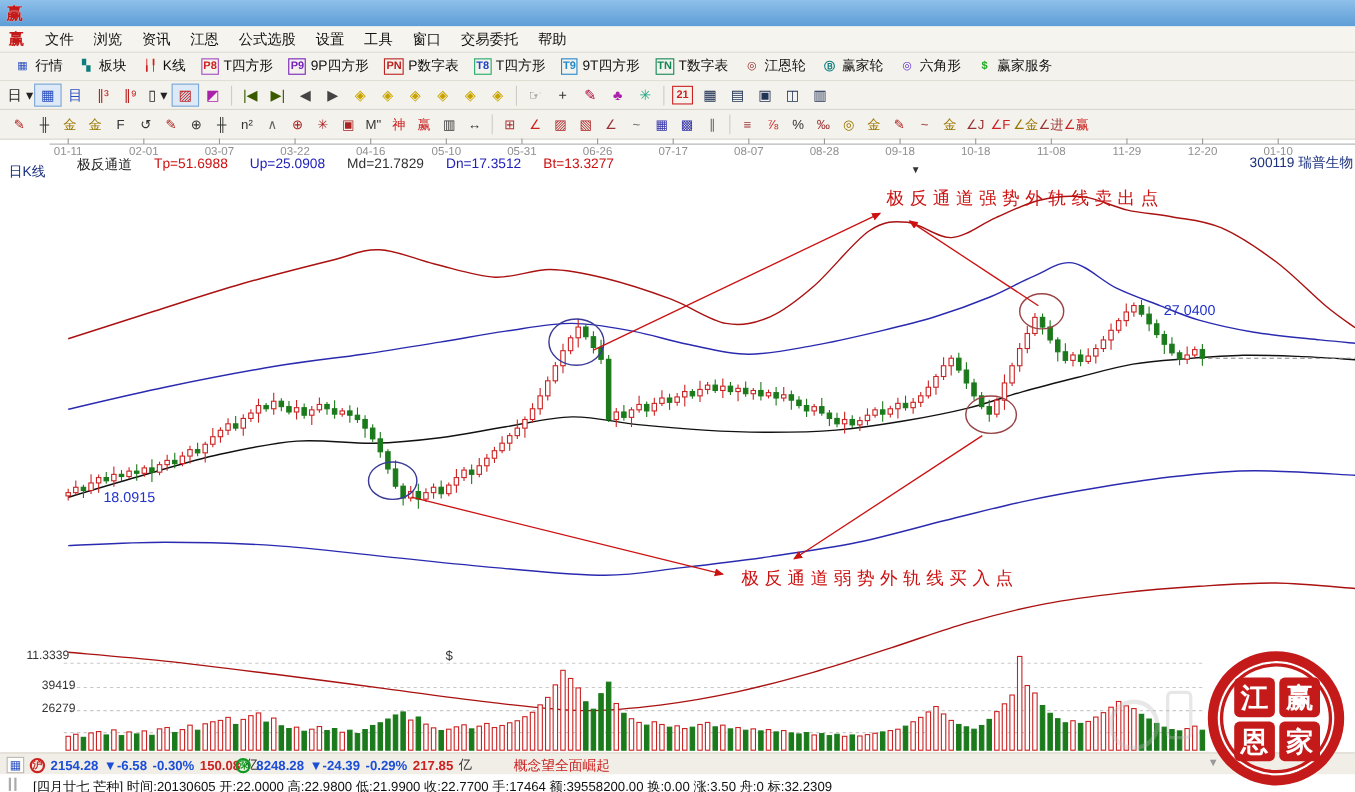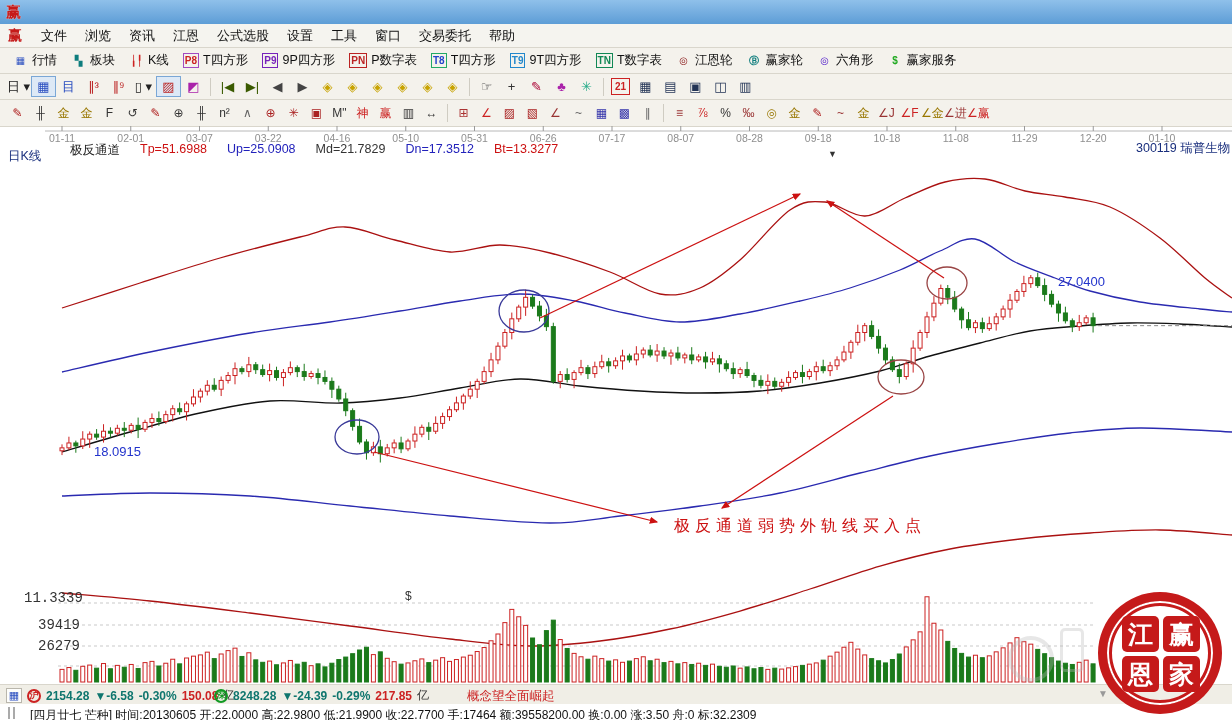--- a/index.html
+++ b/index.html
@@ -49,21 +49,21 @@
   #stock-label { position:absolute; left:1136px; top:140px; font-size:12.5px;
     color:#1a2f7d; white-space:nowrap; z-index:2; }
   #event-marker { position:absolute; left:828px; top:149px; font-size:9px; color:#333; z-index:2; }
   .annot { position:absolute; color:#cc1111; font-size:16px; letter-spacing:5px;
     white-space:nowrap; z-index:3; }
   #annot-sell { left:806px; top:170px; }
   #annot-buy  { left:674px; top:516px; }
   .price-lab { position:absolute; font-size:13px; color:#2233cc; z-index:3; }
   #price-low  { left:94px;  top:444px; }
   #price-high { left:1058px; top:274px; }
-  .axis-lab { position:absolute; font-size:14px; color:#333; z-index:2;font-family:Liberation Mono, monospace; }
+  .axis-lab { position:absolute; font-size:11px; color:#333; z-index:2; }
   #ylab-p1 { left:24px; top:590px; }
   #ylab-v1 { left:38px; top:617px; }
   #ylab-v2 { left:38px; top:638px; }
   #ylab-v3 { left:38px; top:657px;margin-top:30px; }
   #dollar-marker { position:absolute; left:405px; top:589px; font-size:12px; color:#333; z-index:2; }
 
   #chart-svg { position:absolute; left:0; top:0; z-index:1; pointer-events:none; }
 
   
   #watermark { position:absolute; left:1008px; top:628px; width:86px; height:78px; z-index:2; opacity:.35; }
@@ -87,21 +87,21 @@
     background:#f0eee6; border-top:1px solid #d9d6cc; z-index:4; font-size:12px; }
   .sb-group { position:absolute; top:2px; display:flex; align-items:center; gap:5px; white-space:nowrap; }
   #sb-sh { left:6px; } #sb-sz { left:214px; }
   .mkt-icon { display:inline-flex; align-items:center; justify-content:center;
     width:14px; height:14px; border-radius:50%; font-size:9px; font-weight:bold; }
   .mkt-sh { border:2px solid #cc2222; color:#cc2222; }
   .mkt-sz { border:2px solid #119922; color:#119922; }
   .grid-icon { display:inline-flex; align-items:center; justify-content:center;
     width:16px; height:15px; border:1px solid #b9b6ac; background:#fdfdfb;
     color:#2b4fc0; font-size:11px; }
-  .val-green { color:#0f766e; font-weight:bold;text-align:right; }
+  .val-green { color:#1d4ed8; font-weight:bold;text-align:right; }
   .val-red { color:#cc2222; font-weight:bold; }
   .val-dark { color:#333; }
   #ticker { position:absolute; left:467px; top:3px; color:#cc2222; font-size:12.5px; }
   #sb-caret { position:absolute; left:1098px; top:3px; color:#999; font-size:10px; }
   #infobar { position:absolute; left:0; top:704px; width:1232px; height:20px;
     background:#fff; z-index:4; font-size:12px; color:#111; }
   #infobar .grip { position:absolute; left:8px; top:3px; width:2px; height:12px; background:#aaa; }
   #infobar .grip2 { left:13px; }
   #info-text { position:absolute; left:30px; top:3px; white-space:nowrap; }
 </style>
@@ -765,20 +765,21 @@
   <div id="indic-row">
     <span class="ind-name">极反通道</span>
     <span class="ind-red">Tp=51.6988</span>
     <span class="ind-blue">Up=25.0908</span>
     <span class="ind-dark">Md=21.7829</span>
     <span class="ind-blue">Dn=17.3512</span>
     <span class="ind-red">Bt=13.3277</span>
   </div>
   <span id="stock-label">300119 瑞普生物</span>
   <span id="event-marker">▼</span>
+  <div id="annot-sell" class="annot">极反通道强势外轨线卖出点</div>
   <div id="annot-buy" class="annot">极反通道弱势外轨线买入点</div>
   <span id="price-low" class="price-lab">18.0915</span>
   <span id="price-high" class="price-lab">27.0400</span>
   <span id="ylab-p1" class="axis-lab">11.3339</span>
   <span id="ylab-v1" class="axis-lab">39419</span>
   <span id="ylab-v2" class="axis-lab">26279</span>
   <span id="ylab-v3" class="axis-lab">13140</span>
   <span id="dollar-marker">$</span>
 
   <div id="watermark">

